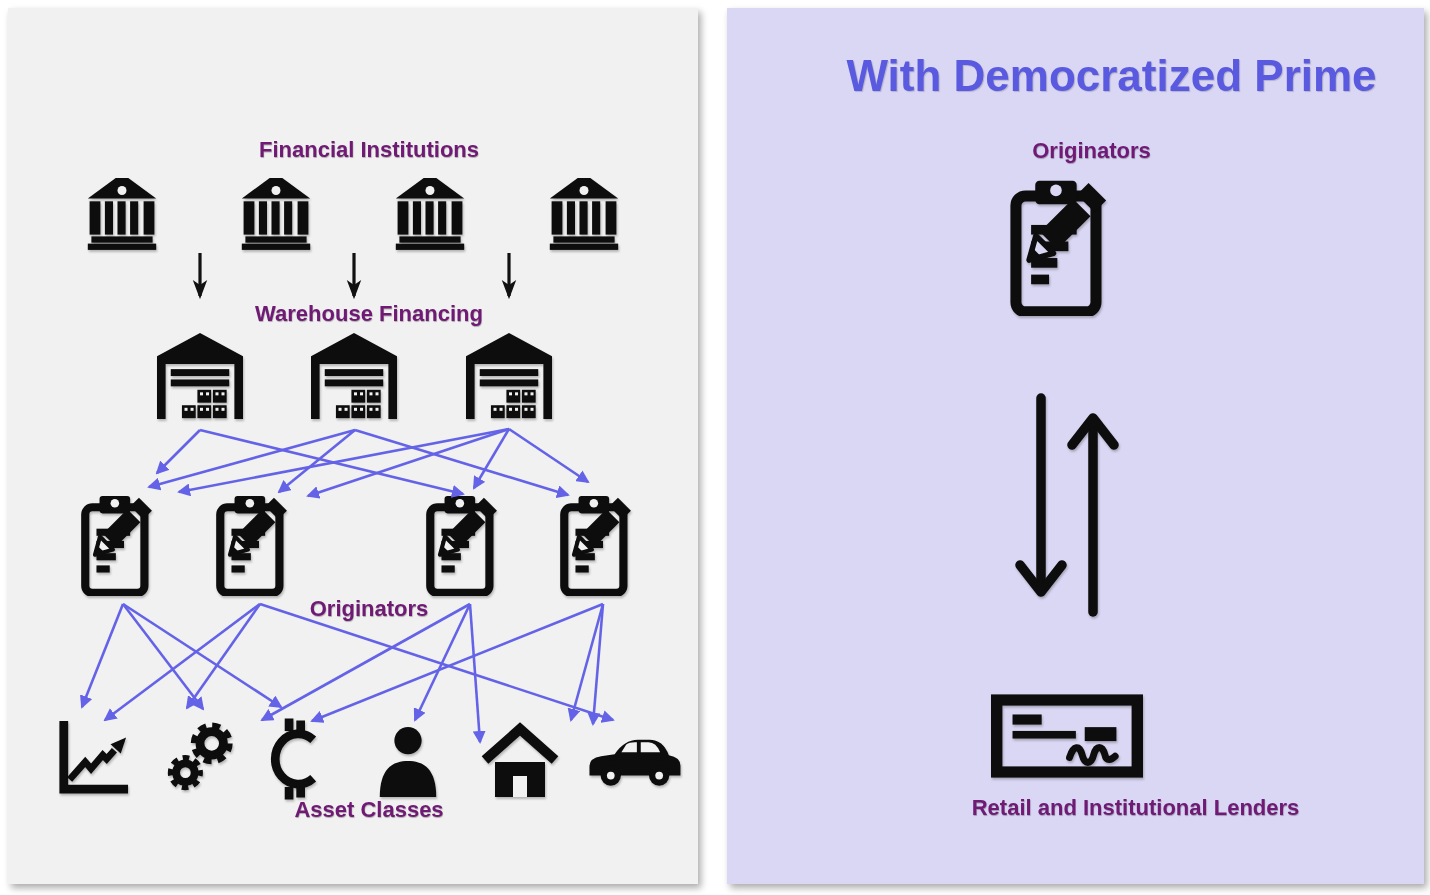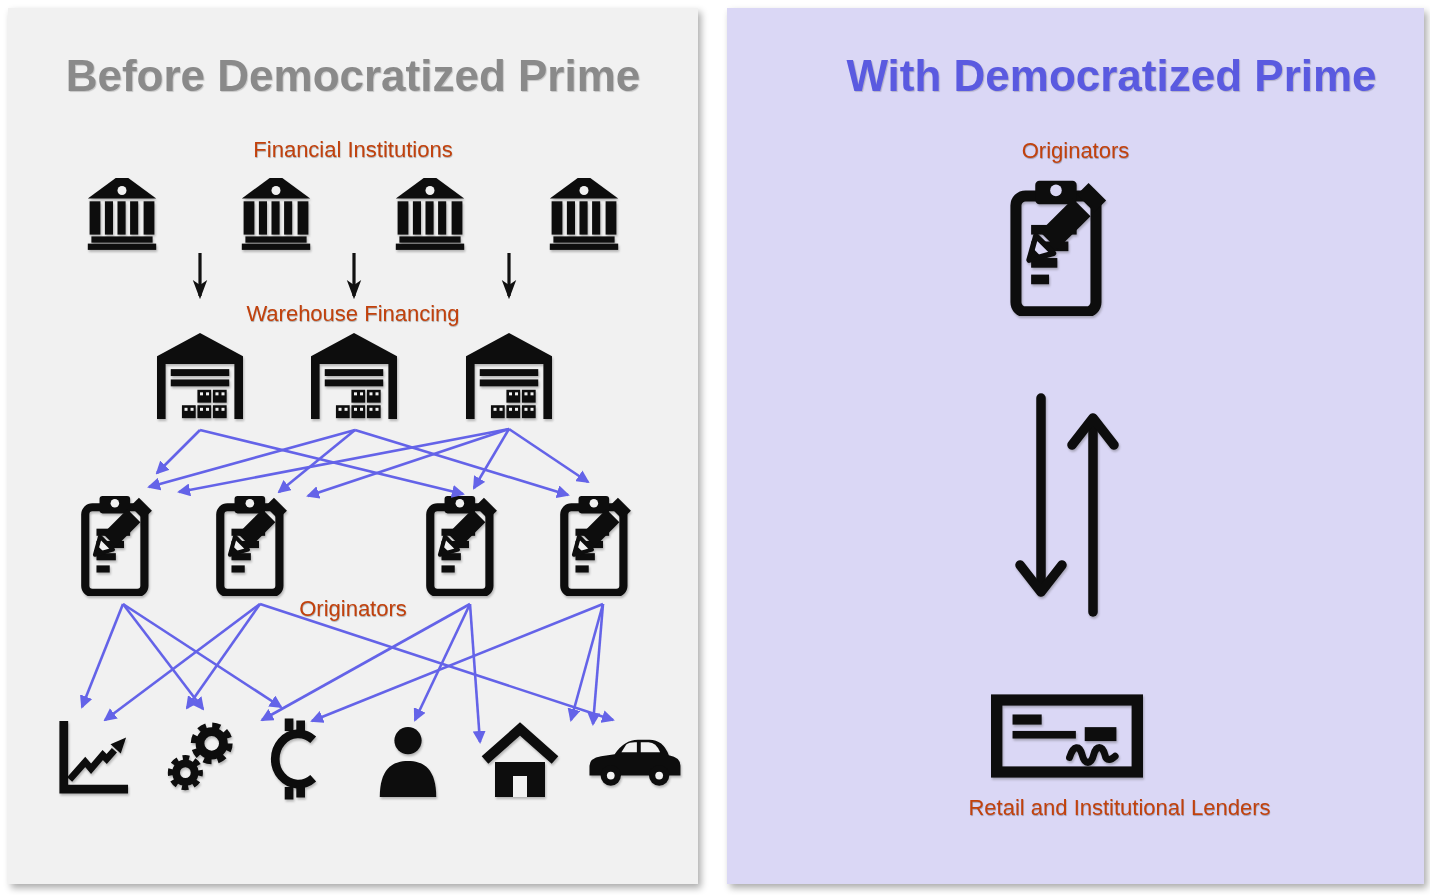--- a/index.html
+++ b/index.html
@@ -3,21 +3,21 @@
 <meta charset="utf-8">
 <style>
   html,body{margin:0;padding:0;background:#ffffff;}
   body{width:1430px;height:895px;position:relative;font-family:"Liberation Sans", sans-serif;overflow:hidden;}
   .panel{position:absolute;top:8px;height:876px;box-shadow:3px 4px 7px rgba(0,0,0,0.33);}
   .panel.left{left:8px;width:690px;background:#f1f1f1;--hole:#f1f1f1;}
   .panel.right{left:727px;width:697px;background:#dad7f5;--hole:#dad7f5;}
   .title{position:absolute;top:14px;left:0;width:100%;text-align:center;font-size:44px;font-weight:700;letter-spacing:0px;text-shadow:1px 1px 1px rgba(0,0,0,0.18);}
   .panel.left .title{color:#8a8a8a;}
   .panel.right .title{color:#5a5ae0;padding-left:36px;}
-  .lbl{position:absolute;left:0;width:100%;text-align:center;font-size:22px;font-weight:400;color:#c2410c;text-shadow:0.5px 0.8px 0.8px rgba(0,0,0,0.28);}
+  .lbl{position:absolute;left:16px;width:100%;text-align:center;font-size:22px;font-weight:700;color:#701a75;text-shadow:0.5px 0.8px 0.8px rgba(0,0,0,0.28);}
   .icon{position:absolute;color:#0d0d0d;filter:drop-shadow(1.5px 2px 1.2px rgba(70,70,70,0.35));}
   .icon svg{display:block;width:100%;height:100%;}
   .overlay{position:absolute;left:0;top:0;width:690px;height:876px;pointer-events:none;}
   
   .lbl.fi{top:129px;}
   .lbl.wf{top:293px;}
   .lbl.orig{top:588px;}
   .lbl.ac{top:789px;}
   .bank{width:72px;height:74px;top:168px;}
   .bank.b1{left:78px;} .bank.b2{left:232px;} .bank.b3{left:386px;} .bank.b4{left:540px;}
@@ -148,21 +148,20 @@
       <rect x="17" y="29" width="50" height="6" fill="currentColor"></rect>
       <rect x="74" y="26" width="25" height="11" fill="currentColor"></rect>
       <path d="M62,50 c3,-10 8,-10 10,-2 c2,8 7,8 9,0 c2,-8 7,-8 9,0 c1,5 5,4 8,1" fill="none" stroke="currentColor" stroke-width="5.5" stroke-linecap="round"></path>
     </symbol>
   </defs>
 </svg>
 
 <div>
 
   <section class="panel left">
-    <h1 class="title">Before Democratized Prime</h1>
 
     <div class="lbl fi">Financial Institutions</div>
     <div class="icon bank b1">
         <svg viewBox="0 0 80 82">
           <use href="#sym-bank"></use>
         </svg>
       </div>
     <div class="icon bank b2">
         <svg viewBox="0 0 80 82">
           <use href="#sym-bank"></use>
@@ -241,20 +240,21 @@
     <div class="icon as-house">
         <svg viewBox="0 0 80 76">
           <use href="#sym-house"></use>
         </svg>
       </div>
     <div class="icon as-car">
         <svg viewBox="0 0 100 62">
           <use href="#sym-car"></use>
         </svg>
       </div>
+    <div class="lbl ac">Asset Classes</div>
 
     <svg class="overlay" id="left-overlay" viewBox="0 0 690 876">
       <defs>
         <marker id="mB" viewBox="0 0 10 10" refX="8.5" refY="5" markerWidth="5" markerHeight="5" orient="auto-start-reverse">
           <path id="mB-path" d="M0,0 L10,5 L0,10 Z" fill="#6463e8"></path>
         </marker>
         <marker id="mK" viewBox="0 0 12 10" refX="10" refY="5" markerWidth="6" markerHeight="5" orient="auto-start-reverse">
           <path id="mK-path" d="M0,0.5 L12,5 L0,9.5 L3.2,5 Z" fill="#111111"></path>
         </marker>
       </defs>

